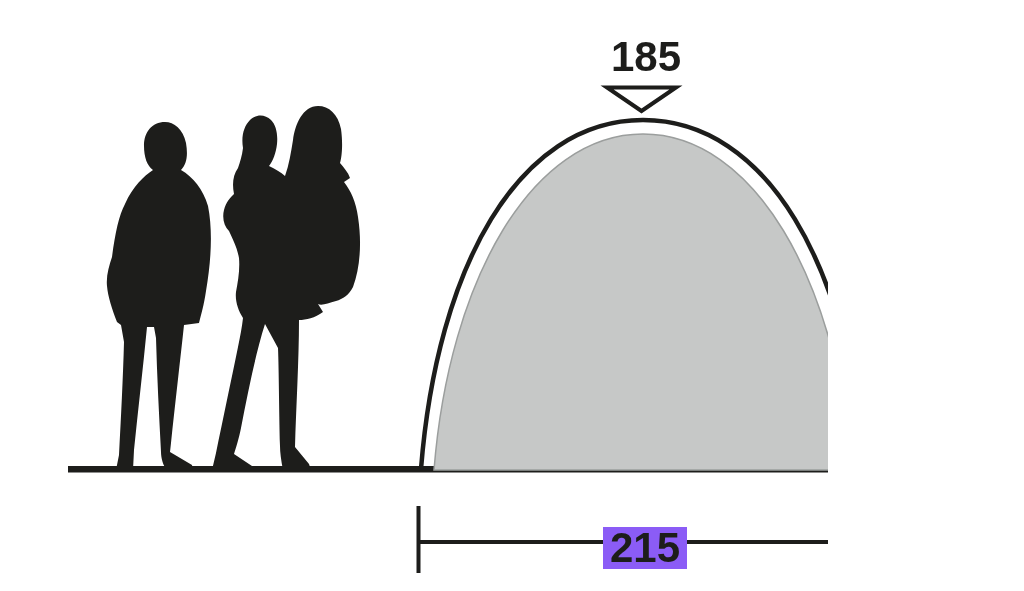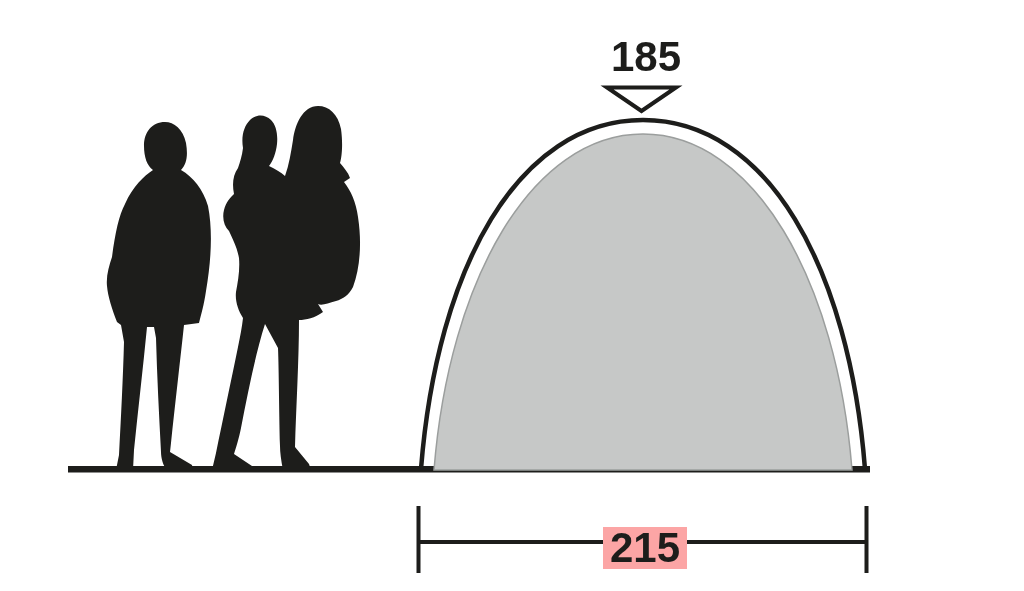--- a/index.html
+++ b/index.html
@@ -2,38 +2,37 @@
 <html><head>
 <meta charset="utf-8">
 <style>
   html,body{margin:0;padding:0;background:#ffffff;}
   .stage{
     position:relative;
     width:828px;height:591px;
     background:#ffffff;
     overflow:hidden;
     font-family:"Liberation Sans", sans-serif;
-    padding-left:42px;
   }
   .diagram-svg{position:absolute;left:0;top:0;width:1024px;height:591px;display:block;}
   .dim-label{
     position:absolute;
     width:220px;
     text-align:center;
     font-weight:700;
     font-size:42px;
     line-height:1;
     color:#1d1d1b;
     letter-spacing:0px;
     user-select:none;
   }
   .dim-label--height{left:536px;top:36px;}
   .dim-label--width{left:535px;top:527px;}
   .dim-label--width .gapbg{
-    background:#fca5a5;
+    background:#8b5cf6;
     padding:0 7px;
     display:inline-block;
   }
 </style>
 </head>
 <body>
 
 <div class="stage">
 
   <svg class="diagram-svg" viewBox="0 0 1024 591" xmlns="http://www.w3.org/2000/svg">

